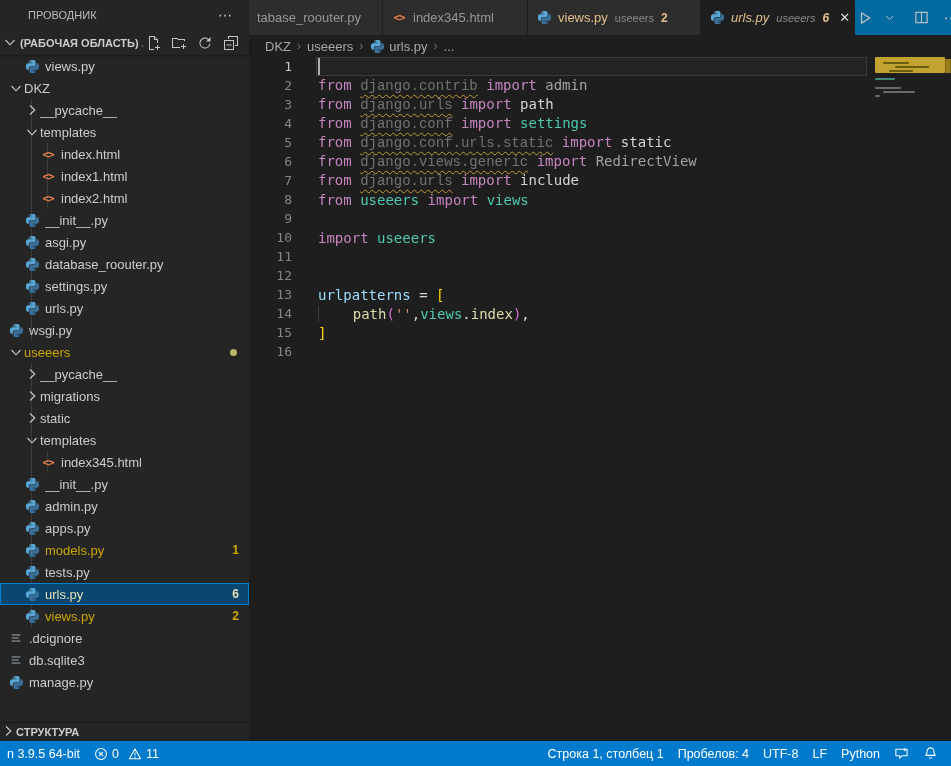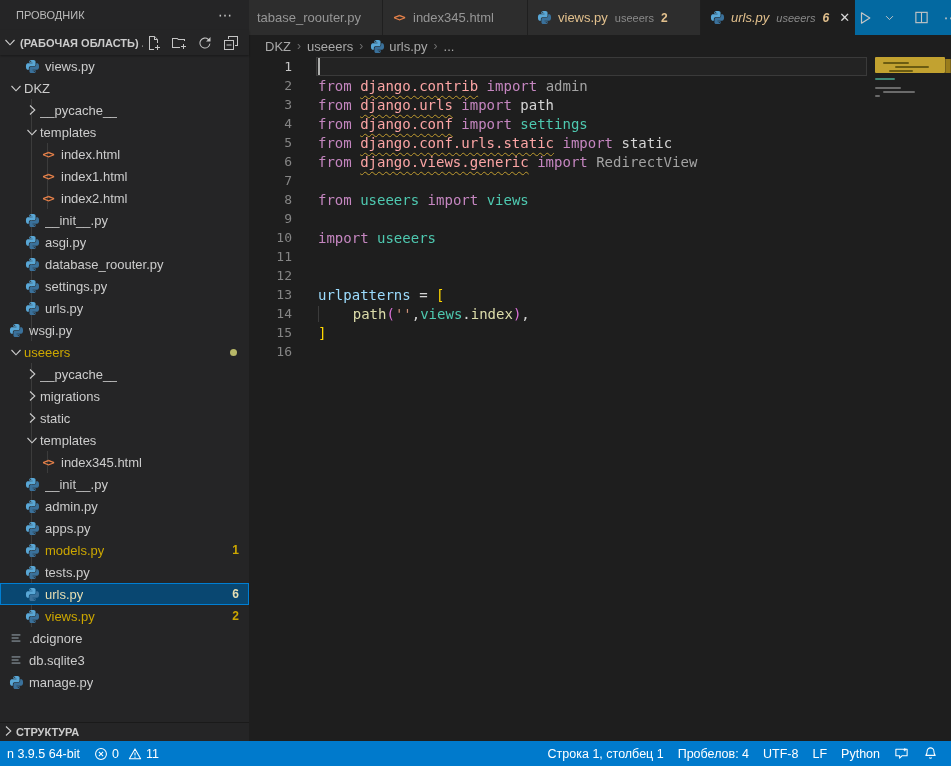--- a/index.html
+++ b/index.html
@@ -2,21 +2,21 @@
 <html><head>
 <meta charset="utf-8">
 <style>
   * { margin:0; padding:0; box-sizing:border-box; }
   html,body { background:#1e1e1e; }
   body { font-family:"Liberation Sans", sans-serif; }
   .app { position:relative; width:951px; height:766px; background:#1e1e1e; overflow:hidden; color:#cccccc; }
 
   
   .sidebar { position:absolute; left:0; top:0; width:249px; height:741px; background:#252526; }
-  .panel-title { height:30px; display:flex; align-items:center; justify-content:space-between; padding:0 16px 0 16px; font-size:11px; color:#bbbbbb; }
+  .panel-title { height:30px; display:flex; align-items:center; justify-content:space-between; padding:0 16px 0 28px; font-size:11px; color:#bbbbbb; }
   .panel-title .more { font-size:14px; color:#c5c5c5; cursor:pointer; letter-spacing:1px; }
   .section-header { height:25px; display:flex; align-items:center; padding:0 4px 0 2px; font-size:11px; font-weight:700; color:#cccccc; box-shadow:0 1px 2px rgba(0,0,0,.35); position:relative; z-index:2; }
   .section-header .hdr-label { margin-left:2px; white-space:nowrap; overflow:hidden; flex:1; }
   .hdr-actions { display:flex; align-items:center; gap:6px; padding-right:4px; }
   .hdr-actions .abtn { width:20px; height:20px; display:flex; align-items:center; justify-content:center; border-radius:4px; cursor:pointer; }
   .tree { position:relative; height:662px; overflow:hidden; }
   .row { position:relative; height:22px; display:flex; align-items:center; font-size:13px; color:#cccccc; cursor:pointer; white-space:nowrap; }
   .row .twisty { width:16px; height:16px; display:flex; align-items:center; justify-content:center; flex:none; }
   .row .ficon { width:16px; height:16px; display:flex; align-items:center; justify-content:center; flex:none; margin-right:5px; }
   .row .lbl { overflow:hidden; text-overflow:ellipsis; }
@@ -52,21 +52,21 @@
 
   
   .editor { position:relative; height:684px; background:#1e1e1e; font-family:"DejaVu Sans Mono", monospace; font-size:14px; }
   .codeline { position:relative; height:19px; display:flex; align-items:center; }
   .codeline .num { width:43px; text-align:right; color:#858585; font-size:13px; flex:none; }
   .codeline.current .num { color:#c6c6c6; }
   .codeline .code { margin-left:26px; white-space:pre; }
   .curline-box { position:absolute; left:67px; right:84px; top:0; height:19px; border:1px solid #3a3a3a; background:rgba(255,255,255,.025); }
   .cursor { position:absolute; left:69px; top:1px; width:1.5px; height:17px; background:#aeafad; }
   .tk-pln{color:#d4d4d4} .tk-kw{color:#c586c0} .tk-ns{color:#4ec9b0}
-  .tk-modw{color:#fca5a5; text-decoration-line:underline; text-decoration-style:wavy; text-decoration-color:#bf9b30; text-decoration-thickness:1px; text-underline-offset:4px;}
+  .tk-modw{color:#737373; text-decoration-line:underline; text-decoration-style:wavy; text-decoration-color:#bf9b30; text-decoration-thickness:1px; text-underline-offset:4px;font-family:Liberation Mono, monospace;}
   .tk-dim{color:#a3a3a3} .tk-var{color:#9cdcfe} .tk-call{color:#dcdcaa}
   .tk-str{color:#ce9178} .tk-br1{color:#ffd700} .tk-br2{color:#da70d6}
   .tk-guide{border-left:1px solid #3b3b3b}
 
   
   .minimap { position:absolute; left:626px; top:0; width:70px; height:120px; }
   .mm-bar { position:absolute; border-radius:1px; }
   .ruler { position:absolute; right:0; top:0; width:6px; height:684px; }
 
   
@@ -482,20 +482,21 @@
         <div class="codeline">
           <span class="num">5</span>
           <span class="code"><span class="tk-kw">from </span><span class="tk-modw">django.conf.urls.static</span><span class="tk-pln"> </span><span class="tk-kw">import</span><span class="tk-pln"> </span><span class="tk-pln">static</span></span>
         </div>
         <div class="codeline">
           <span class="num">6</span>
           <span class="code"><span class="tk-kw">from </span><span class="tk-modw">django.views.generic</span><span class="tk-pln"> </span><span class="tk-kw">import</span><span class="tk-pln"> </span><span class="tk-dim">RedirectView</span></span>
         </div>
         <div class="codeline">
           <span class="num">7</span>
+          <span class="code"><span class="tk-kw">from </span><span class="tk-modw">django.urls</span><span class="tk-pln"> </span><span class="tk-kw">import</span><span class="tk-pln"> </span><span class="tk-pln">include</span></span>
         </div>
         <div class="codeline">
           <span class="num">8</span>
           <span class="code"><span class="tk-kw">from </span><span class="tk-ns">useeers</span><span class="tk-pln"> </span><span class="tk-kw">import</span><span class="tk-pln"> </span><span class="tk-ns">views</span></span>
         </div>
         <div class="codeline">
           <span class="num">9</span>
           <span class="code"></span>
         </div>
         <div class="codeline">

